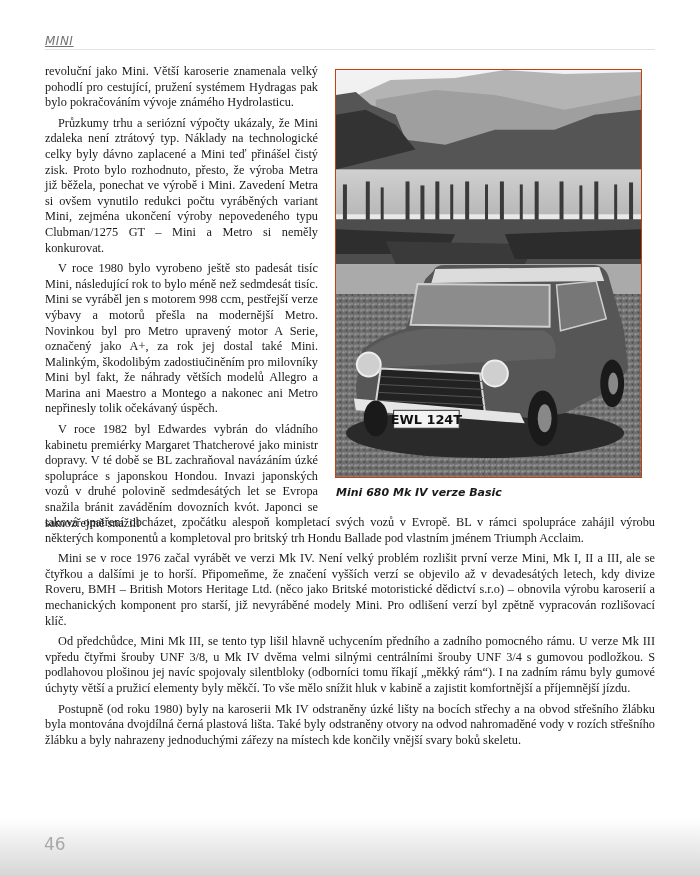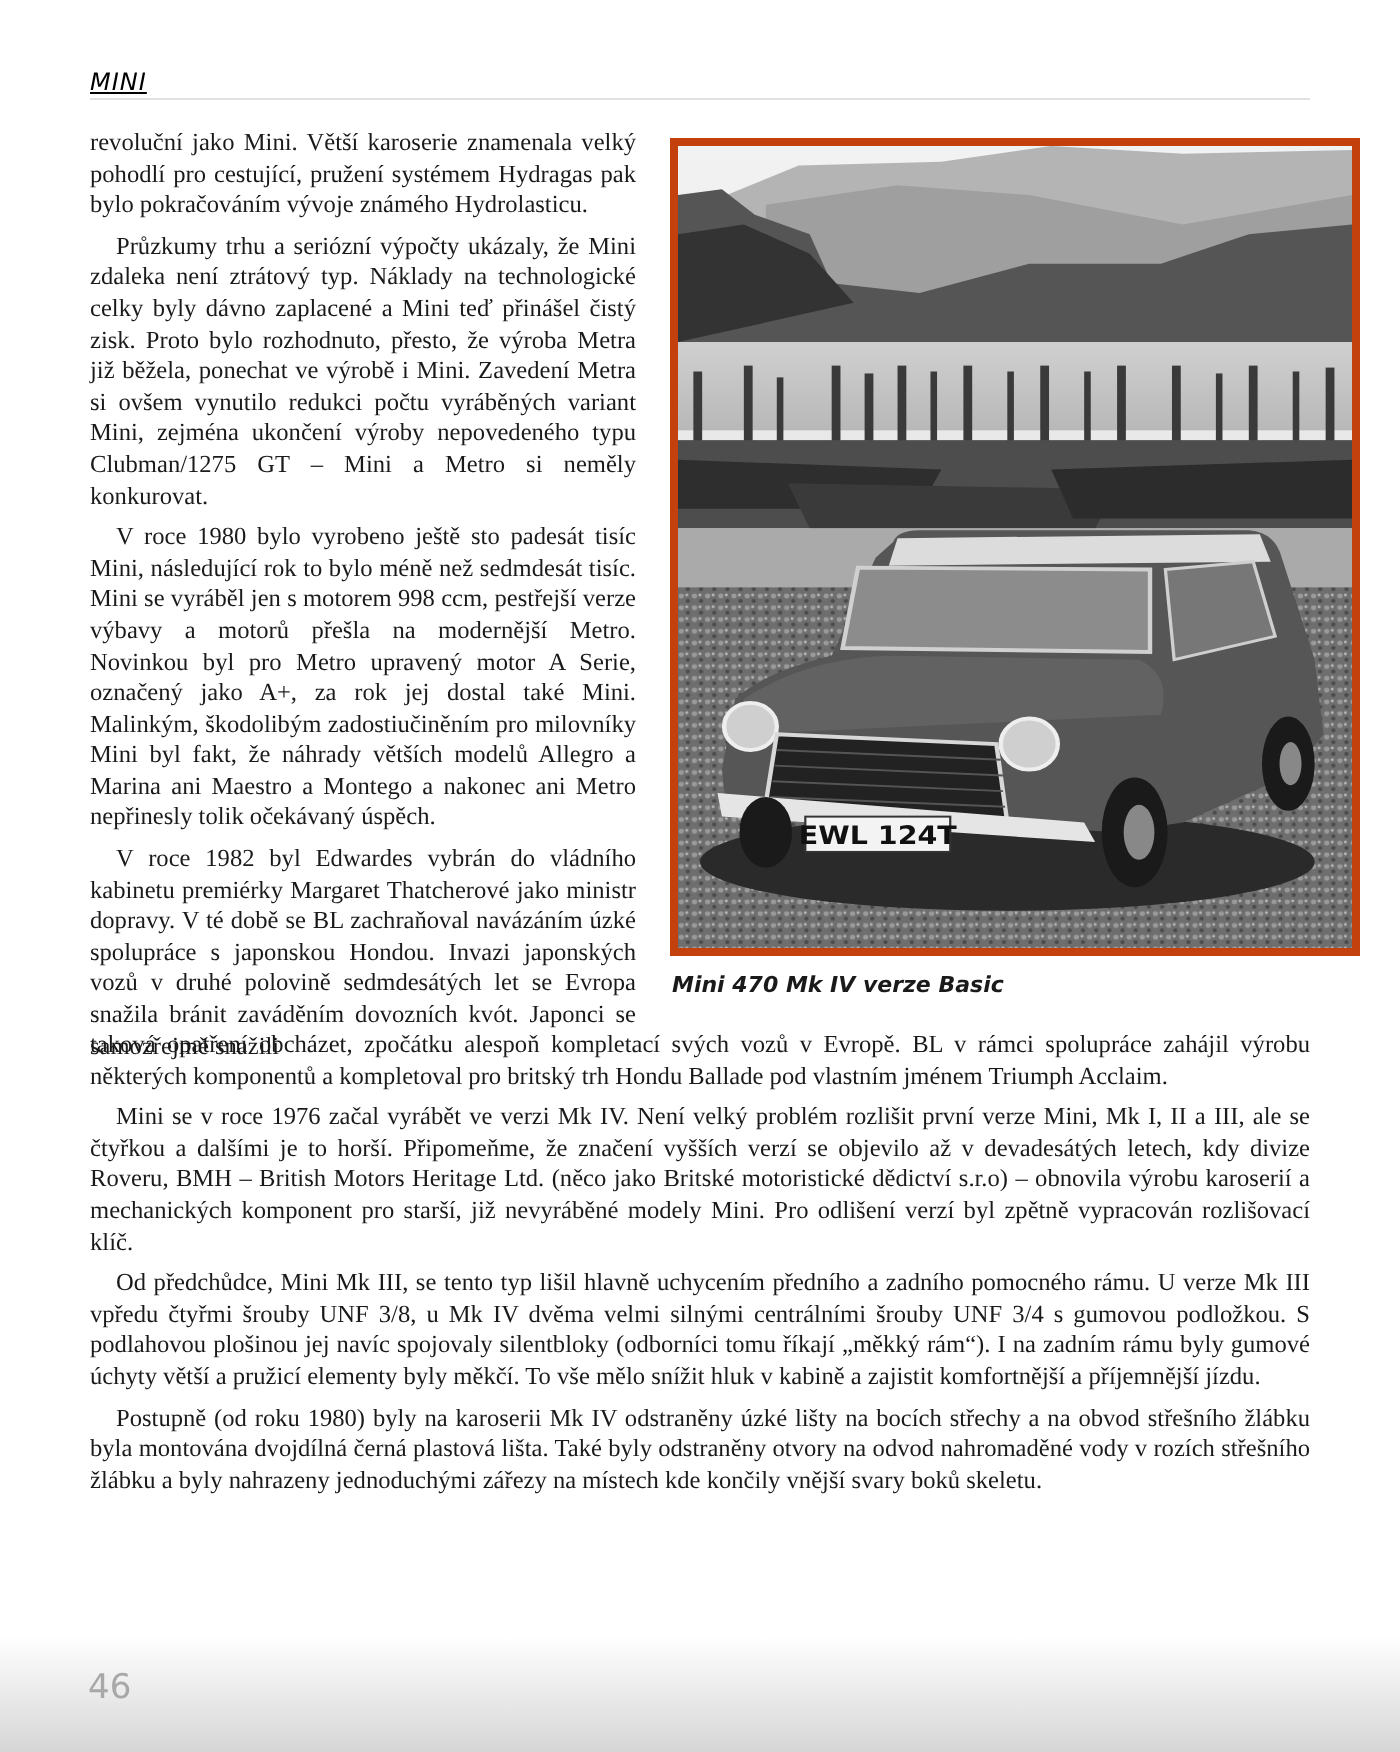--- a/index.html
+++ b/index.html
@@ -5,41 +5,41 @@
   html, body { margin: 0; padding: 0; }
   body {
     width: 700px; height: 876px; overflow: hidden; position: relative;
     background: #ffffff;
     font-family: "Liberation Serif", "DejaVu Serif", serif;
     color: #1a1a1a;
   }
   .running-head {
     position: absolute; left: 45px; top: 34px; width: 610px;
     font-family: "DejaVu Sans", "Liberation Sans", sans-serif;
-    font-style: italic; font-size: 12px; color: #000000;
+    font-style: italic; font-size: 12px; color: #737373;
     letter-spacing: 0.5px;
     text-decoration: underline;
   }
   .head-rule {
     position: absolute; left: 45px; top: 49px; width: 610px; height: 1px;
     background: #e2e2e2;
   }
   .col-left {
     position: absolute; left: 45px; top: 64px; width: 273px;
   }
   p {
     margin: 0 0 5px 0;
     font-size: 12.3px; line-height: 15.6px;
     text-align: justify; text-indent: 13px;
     hyphens: manual;
   }
   p.noindent { text-indent: 0; }
   .figure {
-    position: absolute; left: 335px; top: 69px; width: 345px; height: 409px;
-    border: 4px solid #c2410c; box-sizing: border-box; overflow: hidden;
+    position: absolute; left: 335px; top: 69px; width: 307px; height: 409px;
+    border: 1px solid #c2410c; box-sizing: border-box; overflow: hidden;
     background: #9a9a9a;
   }
   .figure svg { display: block; width: 100%; height: 100%; }
   .caption {
     position: absolute; left: 336px; top: 486px; width: 320px;
     font-family: "DejaVu Sans", "Liberation Sans", sans-serif;
     font-style: italic; font-weight: bold; font-size: 11px; color: #1a1a1a;
   }
   .col-full {
     position: absolute; left: 45px; top: 515px; width: 610px;
@@ -152,21 +152,21 @@
     <text x="91" y="356" font-family="DejaVu Sans, sans-serif" font-size="13" font-weight="bold" text-anchor="middle" fill="#111">EWL 124T</text>
 
     <ellipse cx="208" cy="350" rx="15" ry="28" fill="#1a1a1a"></ellipse>
     <ellipse cx="210" cy="350" rx="7" ry="14" fill="#888"></ellipse>
     <ellipse cx="278" cy="315" rx="12" ry="24" fill="#1a1a1a"></ellipse>
     <ellipse cx="279" cy="315" rx="5" ry="11" fill="#888"></ellipse>
     <ellipse cx="40" cy="350" rx="12" ry="18" fill="#1a1a1a"></ellipse>
   </svg>
 </div>
 
-<div class="caption">Mini 470 Mk IV verze Basic</div>
+<div class="caption">Mini 680 Mk IV verze Basic</div>
 
 <div class="col-full">
   <p class="noindent">taková opatření obcházet, zpočátku alespoň kompletací svých vozů v Evropě. BL v rámci spolupráce zahájil výrobu některých komponentů a kompletoval pro britský trh Hondu Ballade pod vlastním jménem Triumph Acclaim.</p>
   <p>Mini se v roce 1976 začal vyrábět ve verzi Mk IV. Není velký problém rozlišit první verze Mini, Mk I, II a III, ale se čtyřkou a dalšími je to horší. Připomeňme, že značení vyšších verzí se objevilo až v devadesátých letech, kdy divize Roveru, BMH – British Motors Heritage Ltd. (něco jako Britské motoristické dědictví s.r.o) – obnovila výrobu karoserií a mechanických komponent pro starší, již nevyráběné modely Mini. Pro odlišení verzí byl zpětně vypracován rozlišovací klíč.</p>
   <p>Od předchůdce, Mini Mk III, se tento typ lišil hlavně uchycením předního a zadního pomocného rámu. U verze Mk III vpředu čtyřmi šrouby UNF 3/8, u Mk IV dvěma velmi silnými centrálními šrouby UNF 3/4 s gu­movou podložkou. S podlahovou plošinou jej navíc spojovaly silentbloky (odborníci tomu říkají „měkký rám“). I na zadním rámu byly gumové úchyty větší a pružicí elementy byly měkčí. To vše mělo snížit hluk v kabině a zajistit komfortnější a příjemnější jízdu.</p>
   <p>Postupně (od roku 1980) byly na karoserii Mk IV odstraněny úzké lišty na bocích střechy a na obvod střešního žlábku byla montována dvojdílná černá plastová lišta. Také byly odstraněny otvory na odvod nahromaděné vody v rozích střešního žlábku a byly nahrazeny jednoduchými zářezy na místech kde končily vnější svary boků skeletu.</p>
 </div>
 
 <div class="footer"></div>
 <div class="page-number">46</div>

